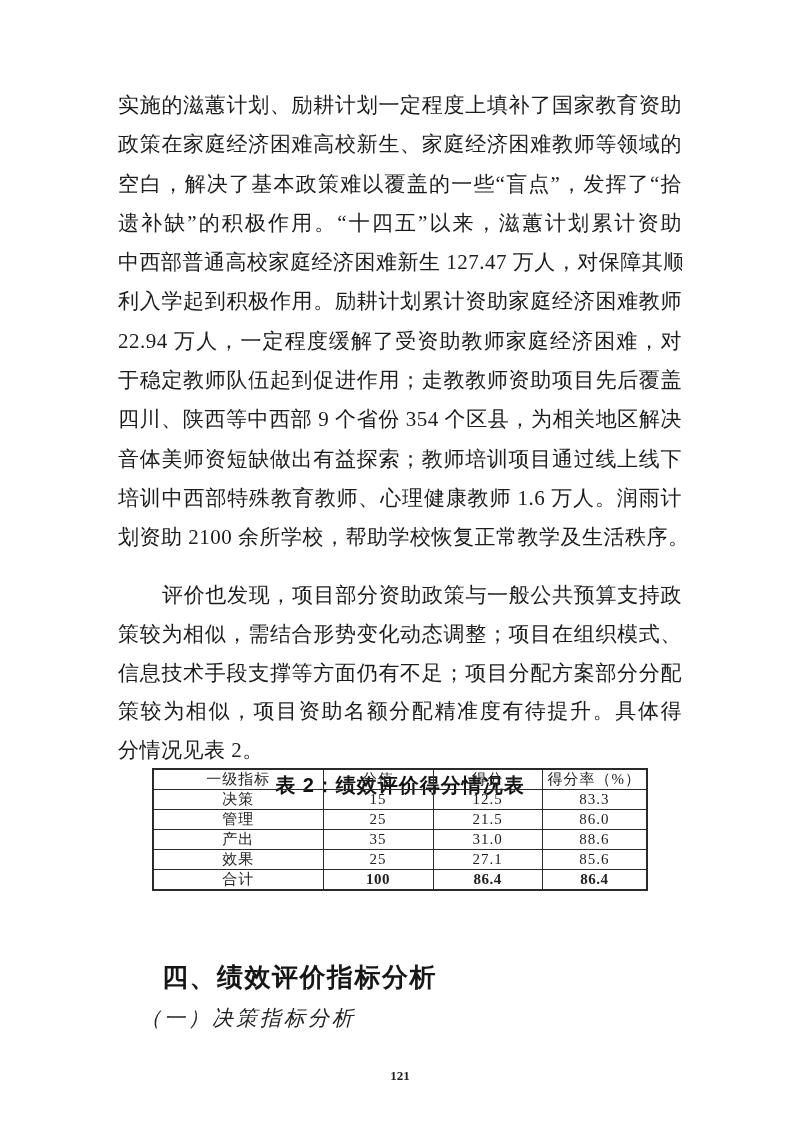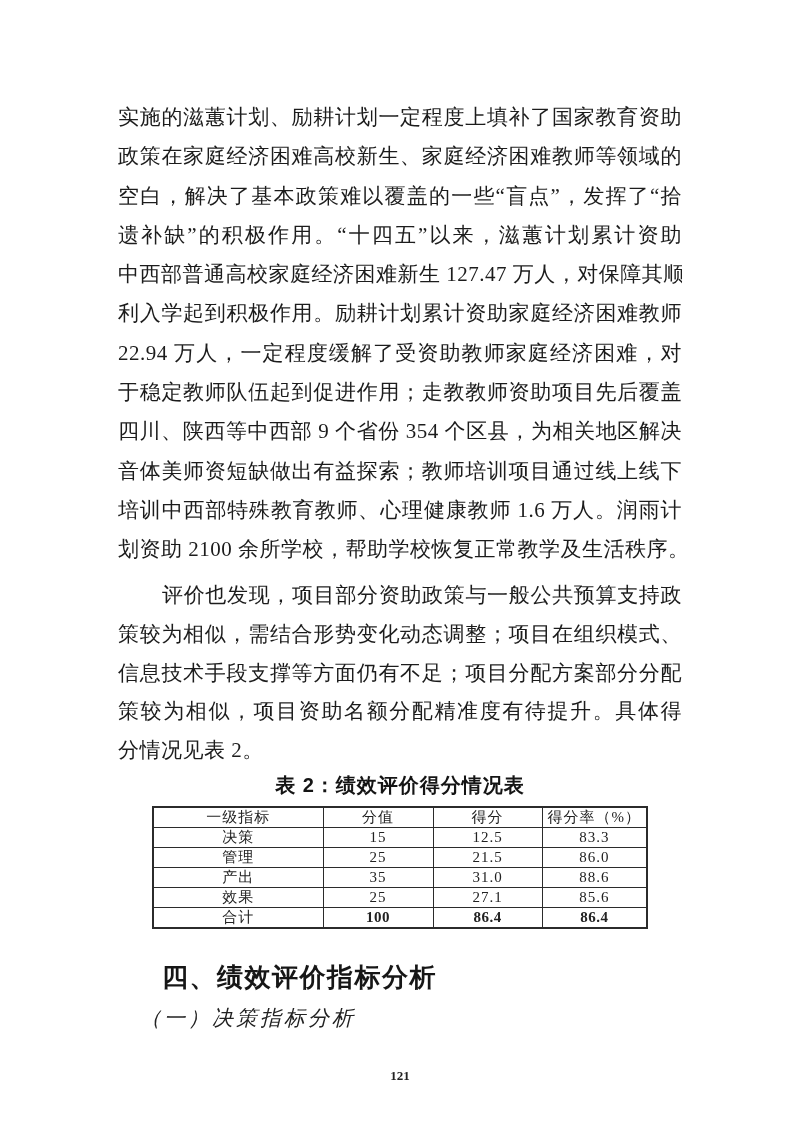--- a/index.html
+++ b/index.html
@@ -14,21 +14,21 @@
     font-family: "Liberation Serif", "DejaVu Serif", serif;
     color: #1c1c1c;
     overflow: hidden;
   }
   .para {
     position: absolute;
     left: 118px;
     width: 564px;
     font-size: 21px;
   }
-  .para1 { top: 98px; }
+  .para1 { top: 86px; }
   .para2 { top: 576px; }
   .para1 .tline { height: 39.3px; line-height: 39.3px; }
   .para2 .tline { height: 38.8px; line-height: 38.8px; }
   .tline {
     overflow: hidden;
     text-align: justify;
     text-align-last: justify;
     text-justify: inter-character;
     letter-spacing: 0.5px;
     white-space: nowrap;
@@ -45,21 +45,21 @@
     width: 800px;
     text-align: center;
     font-family: "Liberation Sans", "DejaVu Sans", sans-serif;
     font-weight: 700;
     font-size: 20px;
     color: #141414;
     letter-spacing: 1px;
   }
   table.score {
     position: absolute;
-    top: 806px;
+    top: 768px;
     left: 152px;
     width: 494px;
     height: 106px;
     border-collapse: collapse;
     table-layout: fixed;
     font-size: 15px;
     color: #222222;
     border-radius: 29px;
   }
   table.score { border: 2px solid #2b2b2b; }

